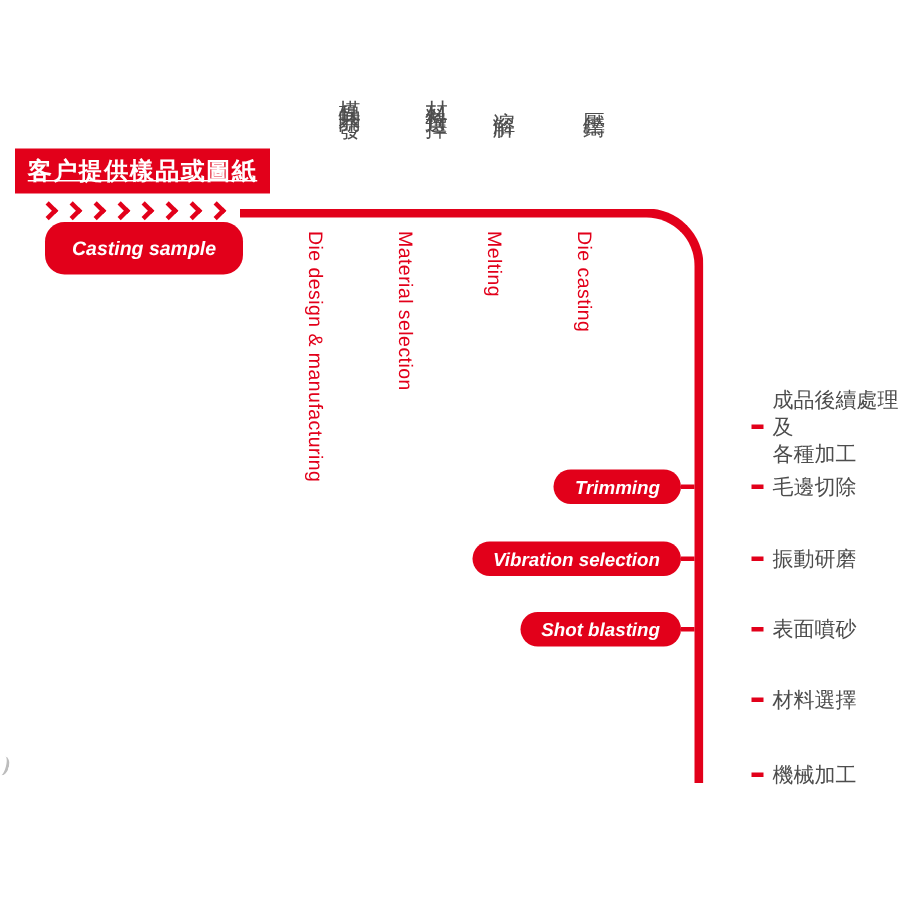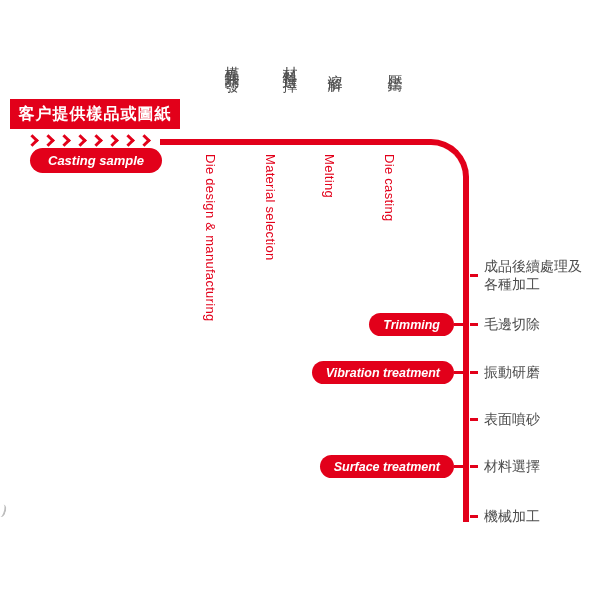--- a/index.html
+++ b/index.html
@@ -15,33 +15,34 @@
     overflow:hidden;
   }
   .canvas{position:absolute;inset:0;background:#fff}
 
   
   .banner{
     position:absolute;left:10px;top:99px;width:170px;height:30px;
     background:var(--red);color:#fff;font-weight:bold;font-size:16px;
     display:flex;align-items:center;justify-content:center;letter-spacing:1px;
     white-space:nowrap;
+    text-decoration:underline;
   }
   
   .chevrons{
     position:absolute;left:28px;top:134px;height:13px;
     display:flex;gap:7px;align-items:center;
   }
   .chev{
     width:9px;height:9px;border:solid var(--red);
     border-width:3px 3px 0 0;transform:rotate(45deg);
   }
   
   .start-pill{
-    position:absolute;left:30px;top:148px;height:25px;padding:0 18px;
+    position:absolute;left:30px;top:148px;height:35px;padding:0 18px;
     background:var(--red);border-radius:13px;color:#fff;
     font-style:italic;font-weight:bold;font-size:13px;
     display:inline-flex;align-items:center;white-space:nowrap;
   }
   
   .flow-line{
     position:absolute;left:160px;top:139px;width:309px;height:383px;
     border-top:6px solid var(--red);
     border-right:6px solid var(--red);
     border-top-right-radius:38px;
@@ -64,21 +65,21 @@
   }
   .pill{
     height:23px;padding:0 14px;background:var(--red);border-radius:12px;
     color:#fff;font-style:italic;font-weight:bold;font-size:12.5px;
     display:flex;align-items:center;white-space:nowrap;
   }
   .tick{width:9px;height:3px;background:var(--red)}
   
   .zh-label{
     position:absolute;left:470px;color:var(--zh);font-size:14px;line-height:18px;
-    display:flex;align-items:center;white-space:pre-line;
+    display:flex;align-items:center;white-space:pre-line;padding-left:31px;
   }
   .zh-label::before{
     content:"";width:8px;height:3px;background:var(--red);
     margin-right:6px;flex:0 0 auto;
   }
   
   .edge-artifact{
     position:absolute;left:-2px;top:504px;width:8px;height:13px;
     border-right:2px solid #bdbdbd;border-radius:50%;transform:rotate(14deg);
   }
@@ -111,25 +112,25 @@
   <div class="en-rot" style="left:218px;top:154px">Die design &amp; manufacturing</div>
   <div class="en-rot" style="left:278px;top:154px">Material selection</div>
   <div class="en-rot" style="left:337px;top:154px">Melting</div>
   <div class="en-rot" style="left:397px;top:154px">Die casting</div>
 
   <div class="right-stage" style="top:313px">
     <div class="pill">Trimming</div>
     <div class="tick"></div>
   </div>
   <div class="right-stage" style="top:361px">
-    <div class="pill">Vibration treatment</div>
+    <div class="pill">Vibration selection</div>
     <div class="tick"></div>
   </div>
-  <div class="right-stage" style="top:455px">
-    <div class="pill">Surface treatment</div>
+  <div class="right-stage" style="top:408px">
+    <div class="pill">Shot blasting</div>
     <div class="tick"></div>
   </div>
 
   <div class="zh-label" style="top:257px"><span>成品後續處理及
 各種加工</span></div>
   <div class="zh-label" style="top:315px"><span>毛邊切除</span></div>
   <div class="zh-label" style="top:363px"><span>振動研磨</span></div>
   <div class="zh-label" style="top:410px"><span>表面噴砂</span></div>
   <div class="zh-label" style="top:457px"><span>材料選擇</span></div>
   <div class="zh-label" style="top:507px"><span>機械加工</span></div>

